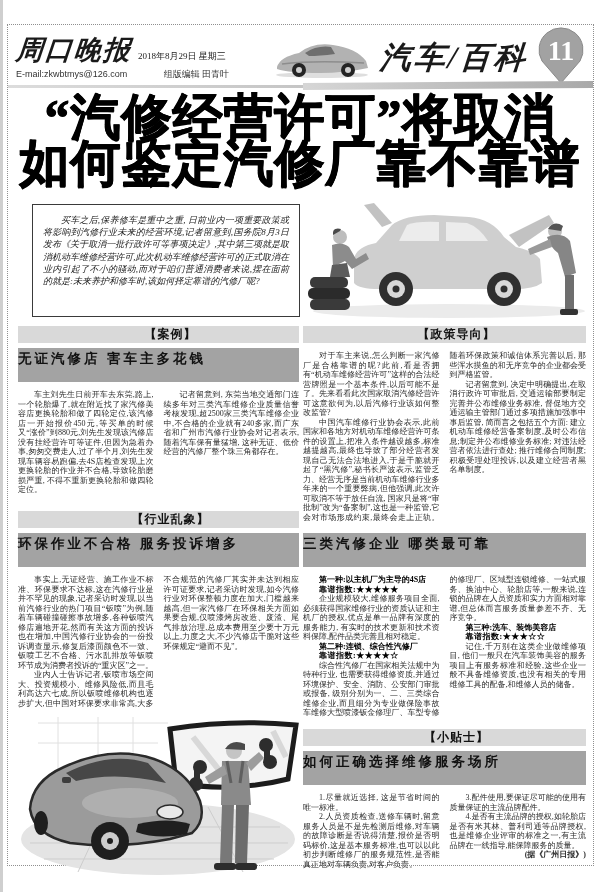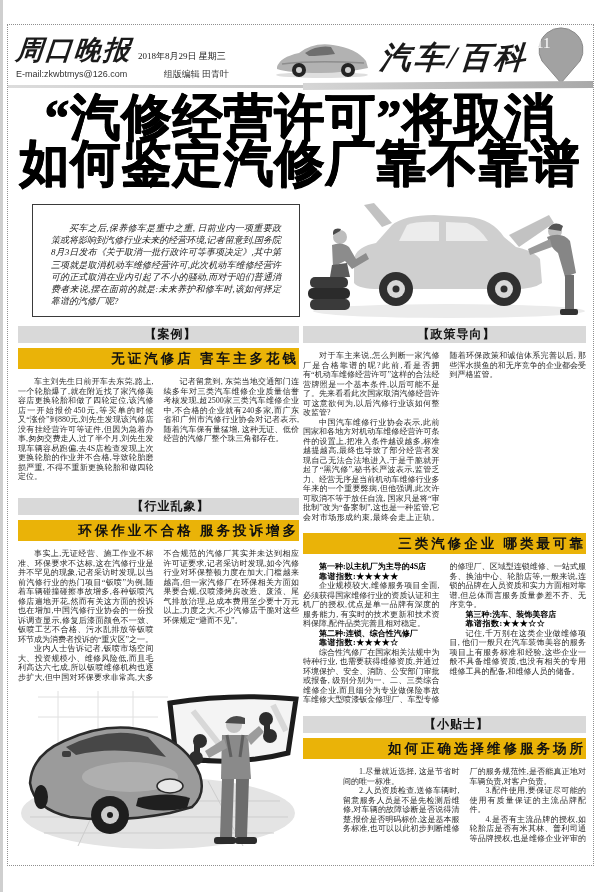--- a/index.html
+++ b/index.html
@@ -15,56 +15,56 @@
   .logo{font-size:27px;font-weight:bold;font-style:italic;letter-spacing:2px;
         transform:skewX(-5deg);display:inline-block;}
   .mast-date{font-size:9px;margin-left:2px;color:#222;}
   .mast-row2{font-size:9px;color:#333;
         font-family:"Liberation Sans","DejaVu Sans",sans-serif;text-align:right;}
   .mast-editor{margin-left:34px;font-family:"Liberation Serif",serif;}
   .mast-right{display:flex;align-items:center;gap:8px;padding-top:2px;}
   .section-title{font-size:31px;font-weight:bold;font-style:italic;letter-spacing:3px;
         transform:skewX(-4deg);display:inline-block;white-space:nowrap;}
   .page-pin{position:relative;width:50px;height:58px;margin-top:-6px;flex:0 0 auto;}
-  .page-pin .pin-num{position:absolute;left:0;top:9px;width:100%;
-        color:#fff;font-size:15px;font-weight:normal;
+  .page-pin .pin-num{position:absolute;left:0;top:9px;width:100%;text-align:center;
+        color:#fff;font-size:28px;font-weight:bold;
         font-family:"Liberation Serif",serif;}
   .header-rule{position:absolute;left:8px;right:7px;top:85px;height:3px;
         background:linear-gradient(to right,#dcdcdc 0%,#c3c3c3 55%,#9a9a9a 100%);}
   .header-rule::after{content:"";position:absolute;right:0;top:-3px;width:290px;height:7px;
         background:linear-gradient(to right,#d6d6d6,#a9a9a9);transform:skewY(-0.4deg);}
   
   .headline{position:absolute;left:0;right:0;top:94px;margin:0;text-align:center;
         font-size:50px;line-height:46px;font-weight:900;letter-spacing:1px;color:#000;
         text-shadow:0.6px 0 0 #000,-0.6px 0 0 #000,0 0.6px 0 #000;}
   
   .intro-box{position:absolute;left:32px;top:204px;width:268px;height:113px;
         border:1.5px solid #3a3a3a;box-sizing:border-box;padding:9px 10px;}
-  .intro-box p{margin:8px;font-size:9px;line-height:12.2px;font-style:italic;
+  .intro-box p{margin:0;font-size:9px;line-height:12.2px;font-style:italic;
         text-align:justify;text-indent:18px;color:#222;}
   .top-illo{position:absolute;left:302px;top:197px;width:286px;height:124px;}
   
   .half{position:absolute;top:326px;}
   .left-half{left:18px;width:281px;}
   .right-half{left:303px;width:283px;}
   .tag-bar{height:17px;line-height:17px;background:#d9d9d9;text-align:center;
         font-size:12px;font-weight:bold;letter-spacing:1px;margin-bottom:5px;color:#111;padding-left:24px;}
-  .title-bar{height:21px;line-height:21px;background:#eab308;text-align:right;
+  .title-bar{height:34px;line-height:21px;background:#a3a3a3;text-align:left;
         font-size:13.5px;font-weight:bold;letter-spacing:3px;color:#111;}
   .cols{column-count:2;column-gap:10px;column-fill:auto;overflow:hidden;
         margin-top:8px;text-align:justify;}
   .cols p{margin:0;font-size:8px;line-height:9.5px;text-indent:16px;color:#2a2a2a;}
   .cols p.subhead{font-weight:bold;color:#000;}
   .cols p.rating{font-weight:bold;color:#000;letter-spacing:0.5px;}
   .cols p.attribution{text-align:right;text-indent:0;font-weight:bold;}
   .h-case{height:112px;}
   .h-chaos{height:136px;margin-bottom:6px;}
   .h-policy{height:175px;margin-bottom:7px;}
   .h-three{height:148px;margin-bottom:6px;}
-  .h-tips{height:78px;margin-left:40px;}
+  .h-tips{height:78px;}
   .gap{height:9px;}
   .bottom-illo{width:281px;height:162px;margin-top:2px;}
   svg{display:block;}
 </style>
 </head>
 <body>
 
 <div class="page">
   <div class="scan-edge"></div>
   <div class="border-frame"></div>
@@ -207,20 +207,21 @@
         <ellipse cx="23" cy="106" rx="7" ry="12" fill="#1e1e1e"></ellipse>
       </svg>
     </div>
   </section>
 
   <section class="half right-half">
     <div class="tag-bar">【政策导向】</div>
     <div class="cols h-policy">
       <p>对于车主来说,怎么判断一家汽修厂是合格靠谱的呢?此前,看是否拥有“机动车维修经营许可”这样的合法经营牌照是一个基本条件,以后可能不是了。先来看看此次国家取消汽修经营许可这意欲何为,以后汽修行业该如何整改监管?</p>
       <p>中国汽车维修行业协会表示,此前国家和各地方对机动车维修经营许可条件的设置上,把准入条件越设越多,标准越提越高,最终也导致了部分经营者发现自己无法合法地进入,于是干脆就开起了“黑汽修”,秘书长严波表示,监管乏力、经营无序是当前机动车维修行业多年来的一个重要弊病,但他强调,此次许可取消不等于放任自流, 国家只是将“审批制”改为“备案制”,这也是一种监管,它会对市场形成约束,最终会走上正轨。随着环保政策和诚信体系完善以后, 那些浑水摸鱼的和无序竞争的企业都会受到严格监管。</p>
+      <p>记者留意到, 决定中明确提出,在取消行政许可审批后, 交通运输部要制定完善并公布维修业务标准, 督促地方交通运输主管部门通过多项措施加强事中事后监管, 简而言之包括五个方面: 建立机动车维修经营备案制度,及时公布信息;制定并公布维修业务标准; 对违法经营者依法进行查处; 推行维修合同制度;积极受理处理投诉,以及建立经营者黑名单制度。</p>
     </div>
     <div class="title-bar">三类汽修企业 哪类最可靠</div>
     <div class="cols h-three">
       <p class="subhead">第一种:以主机厂为主导的4S店</p>
       <p class="rating">靠谱指数:★★★★★</p>
       <p>企业规模较大,维修服务项目全面, 必须获得国家维修行业的资质认证和主机厂的授权,优点是单一品牌有深度的服务能力, 有实时的技术更新和技术资料保障,配件品类完善且相对稳定。</p>
       <p class="subhead">第二种:连锁、综合性汽修厂</p>
       <p class="rating">靠谱指数:★★★★☆</p>
       <p>综合性汽修厂在国家相关法规中为特种行业, 也需要获得维修资质,并通过环境保护、安全、消防、公安部门审批或报备, 级别分别为一、二、三类综合维修企业,而且细分为专业做保险事故车维修大型喷漆钣金修理厂、车型专修的修理厂、区域型连锁维修、一站式服务、换油中心、轮胎店等,一般来说,连锁的品牌在人员资质和实力方面相对靠谱,但总体而言服务质量参差不齐、无序竞争。</p>
       <p class="subhead">第三种:洗车、装饰美容店</p>

